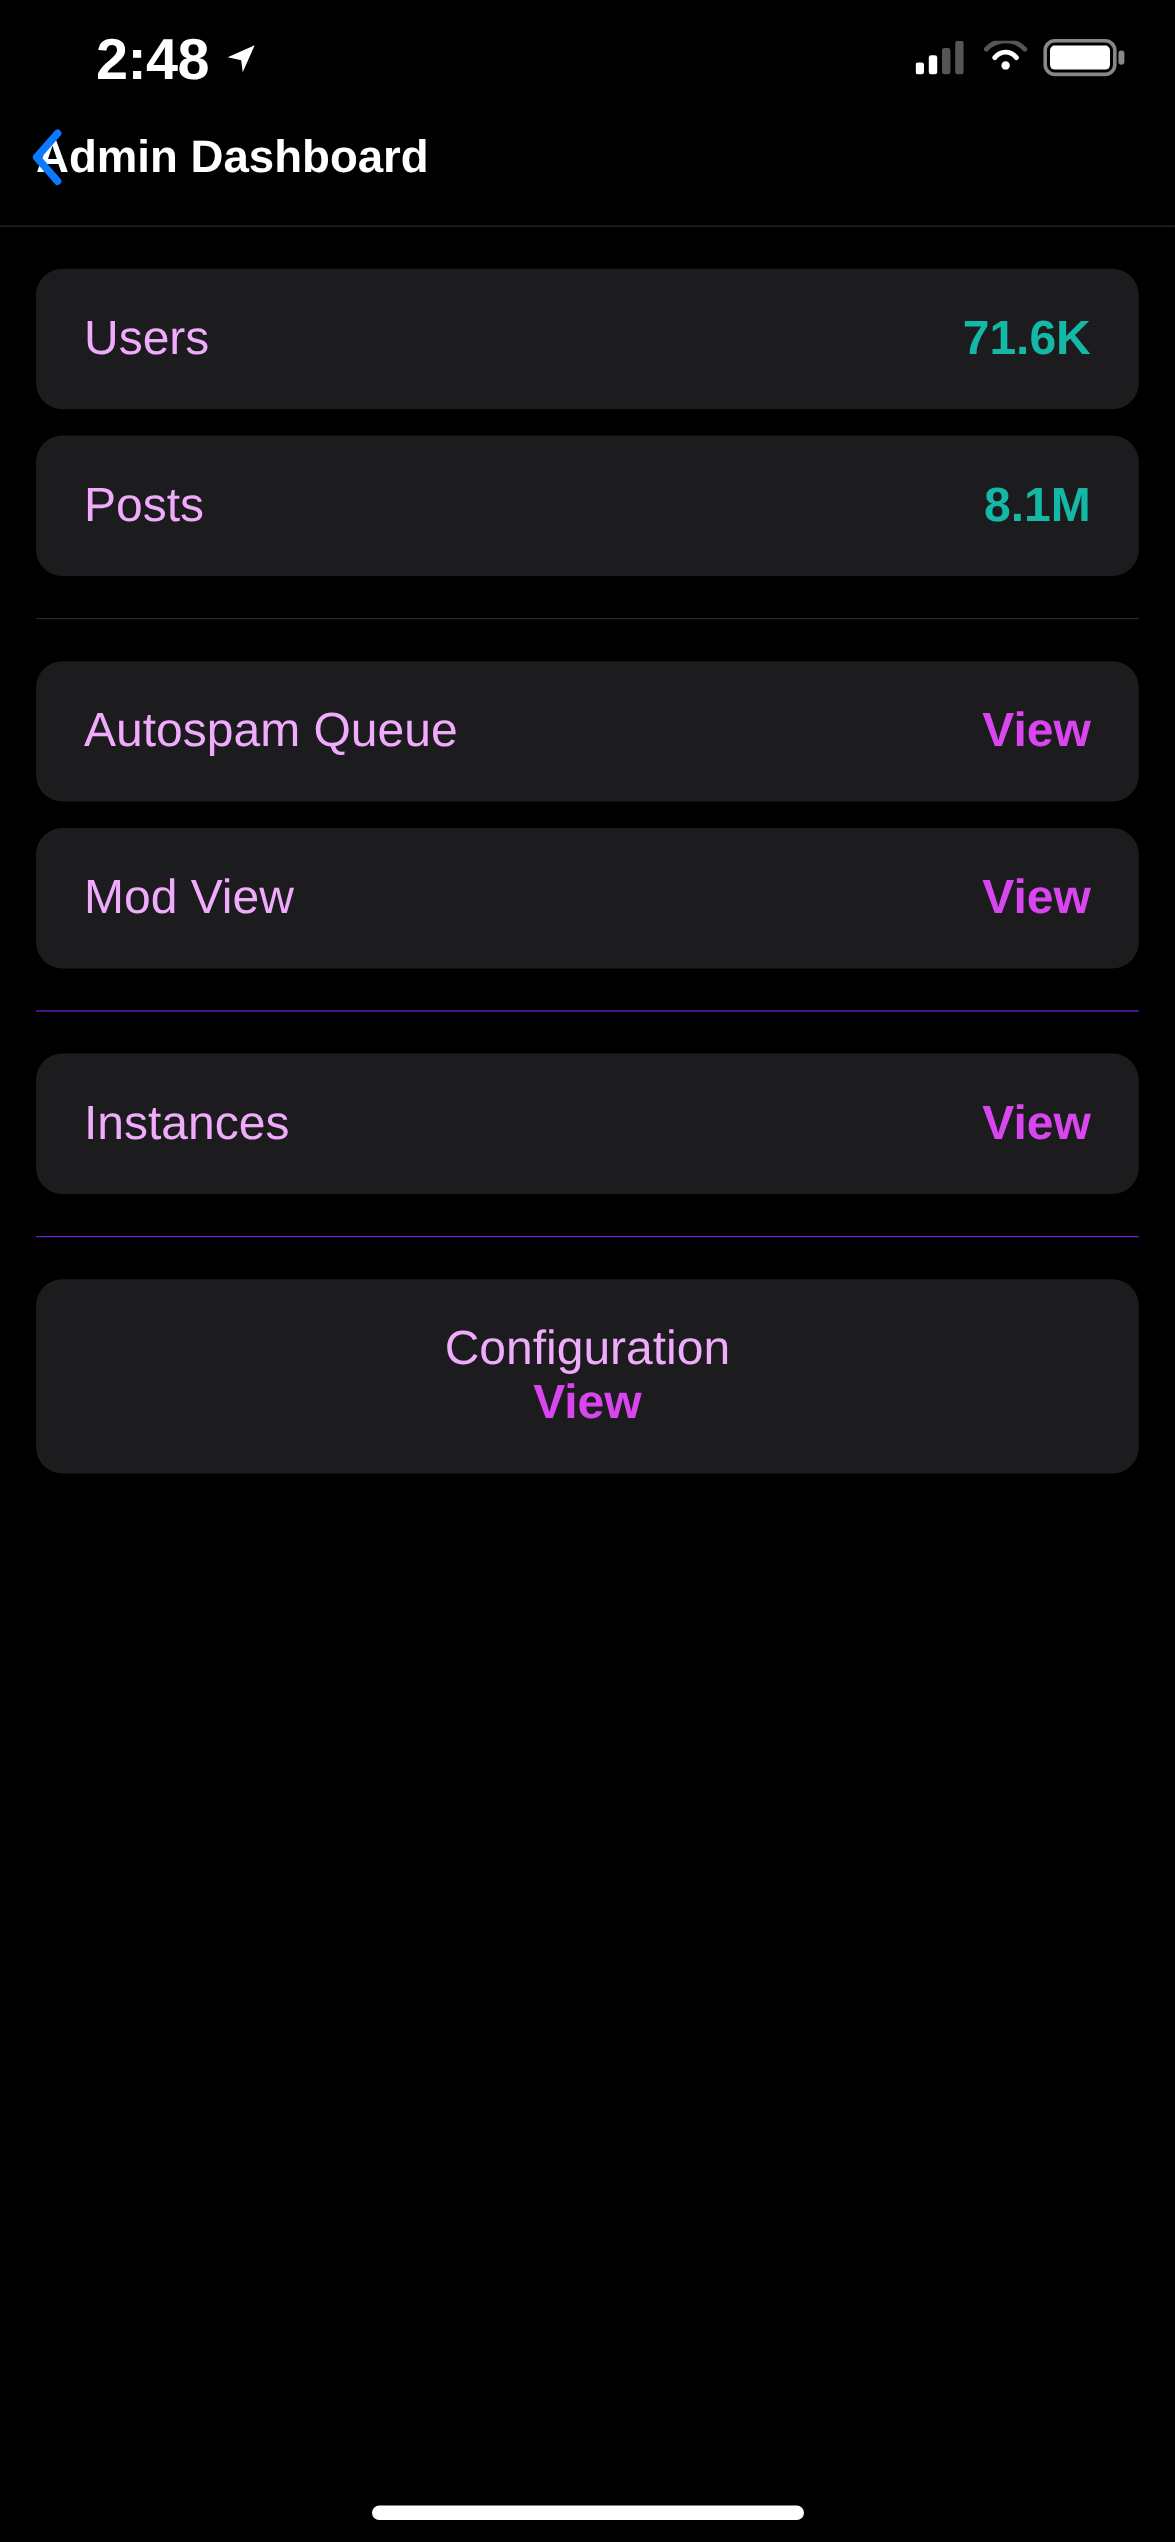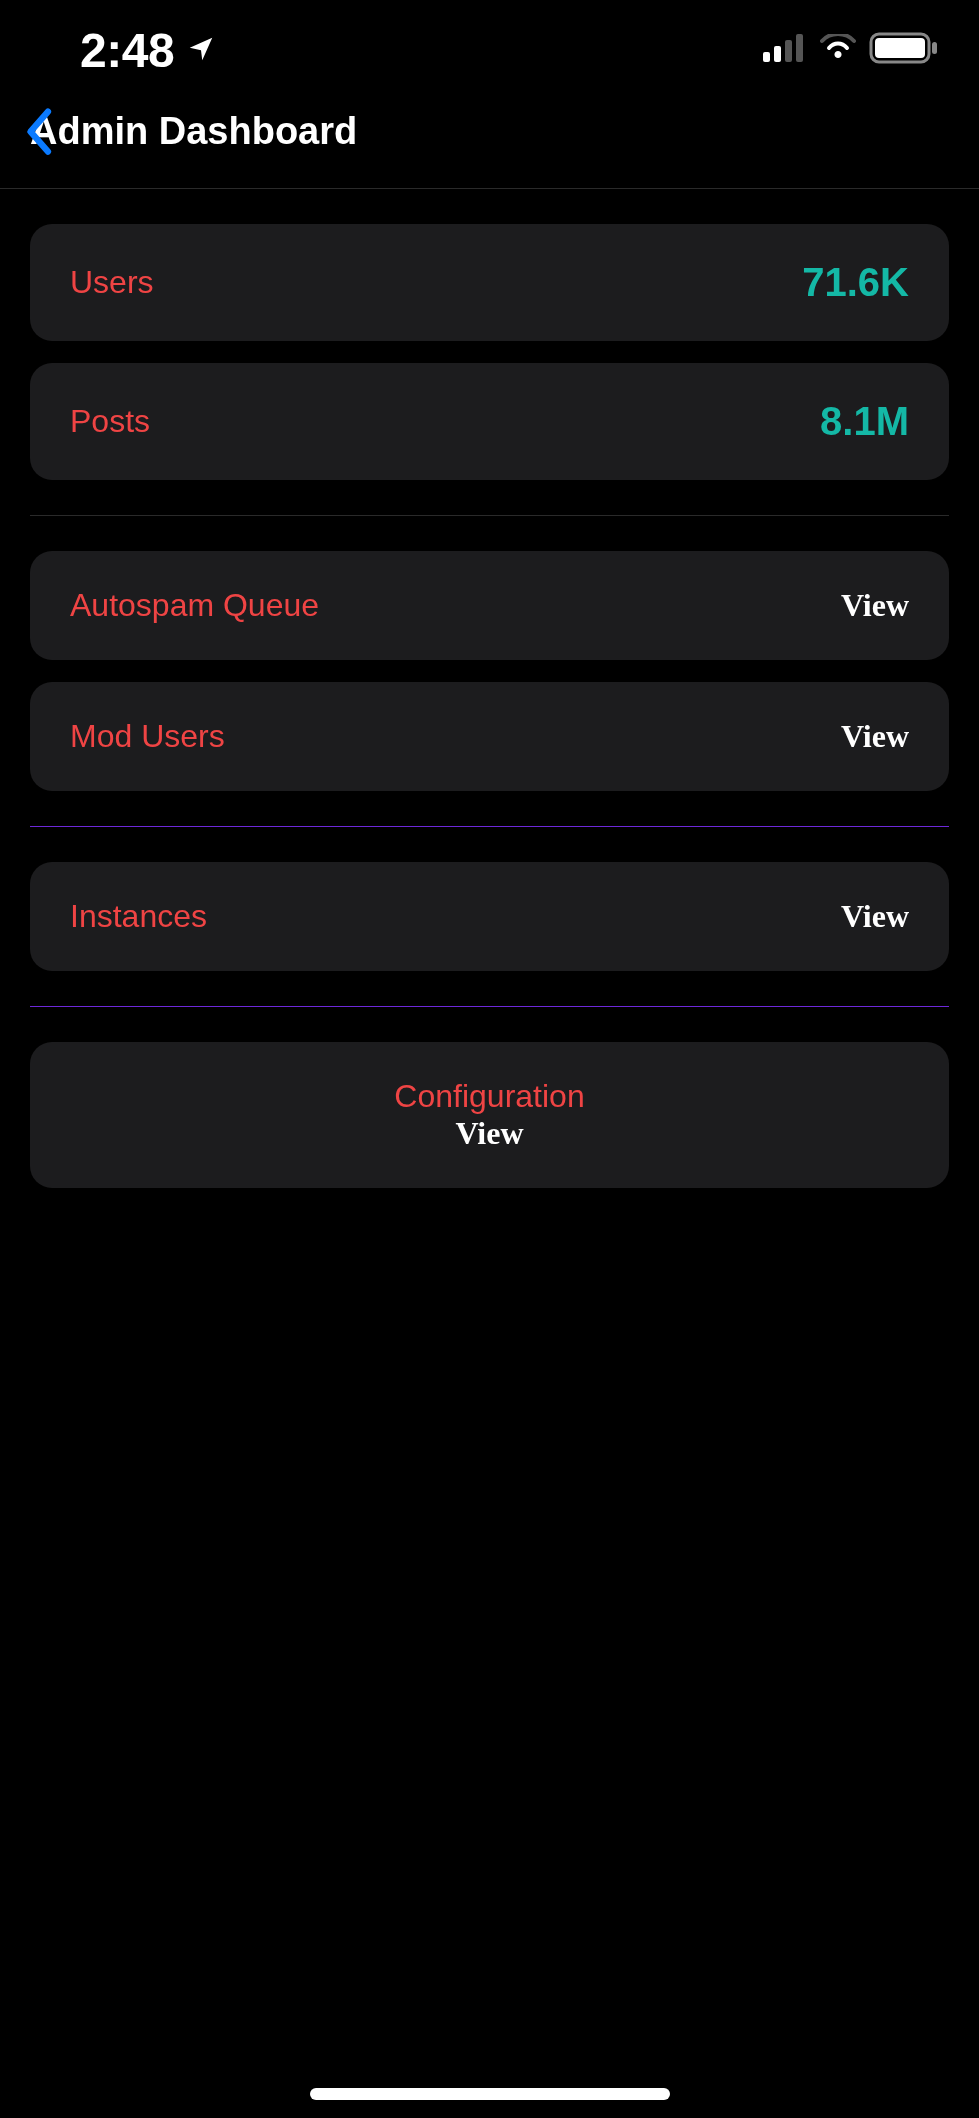--- a/index.html
+++ b/index.html
@@ -107,37 +107,36 @@
     .card:last-child {
       margin-bottom: 35px;
     }
     
     .section.no-border .card:last-child {
       margin-bottom: 0;
       flex-direction: column;
     }
     
     .card-label {
-      font-size: 32px;
+      font-size: 40px;
       font-weight: 400;
-      color: #ef4444;
+      color: #f0abfc;
     }
     
     .card-value {
       font-size: 40px;
       font-weight: 700;
       color: #14b8a6;
     }
     
     .card-action {
-      font-size: 32px;
+      font-size: 40px;
       font-weight: 600;
-      color: #ffffff;
+      color: #d946ef;
       cursor: pointer;
-      font-family: Liberation Serif, serif;
     }
     
     .home-indicator {
       position: absolute;
       bottom: 18px;
       left: 50%;
       transform: translateX(-50%);
       width: 360px;
       height: 12px;
       background: #ffffff;
@@ -203,21 +202,21 @@
       <span class="card-value">8.1M</span>
     </div>
   </div>
 
   <div class="section">
     <div class="card">
       <span class="card-label">Autospam Queue</span>
       <span class="card-action">View</span>
     </div>
     <div class="card">
-      <span class="card-label">Mod Users</span>
+      <span class="card-label">Mod View</span>
       <span class="card-action">View</span>
     </div>
   </div>
 
   <div class="section">
     <div class="card">
       <span class="card-label">Instances</span>
       <span class="card-action">View</span>
     </div>
   </div>

